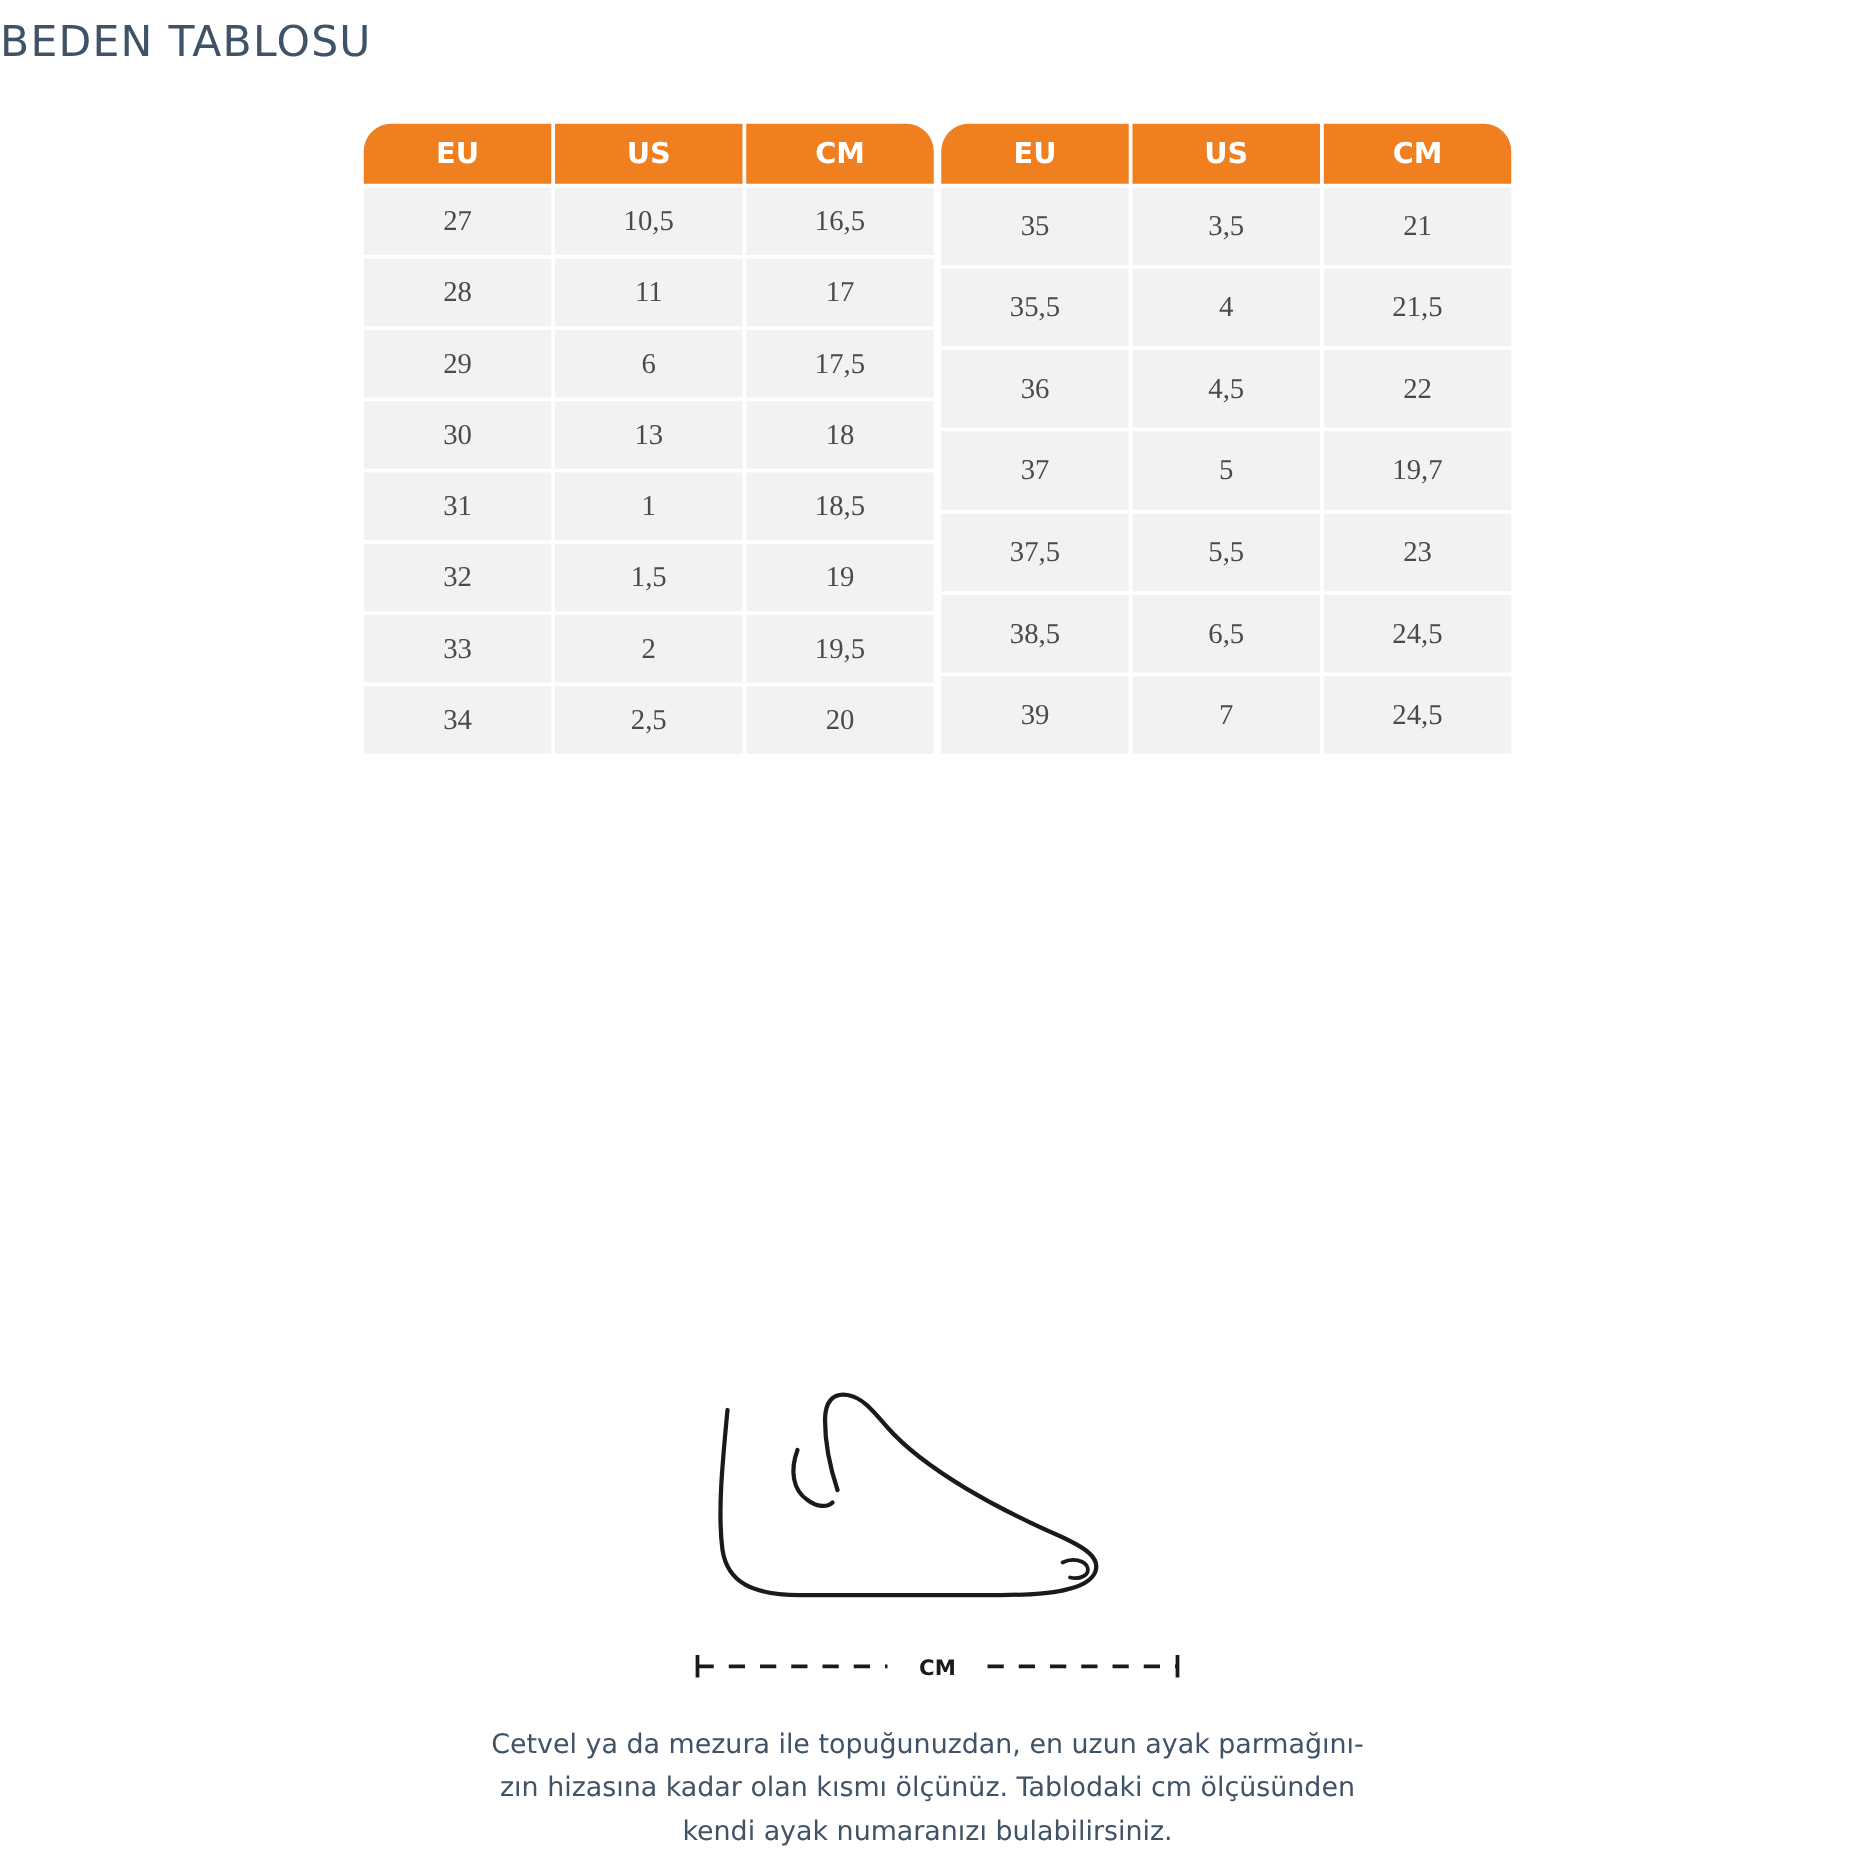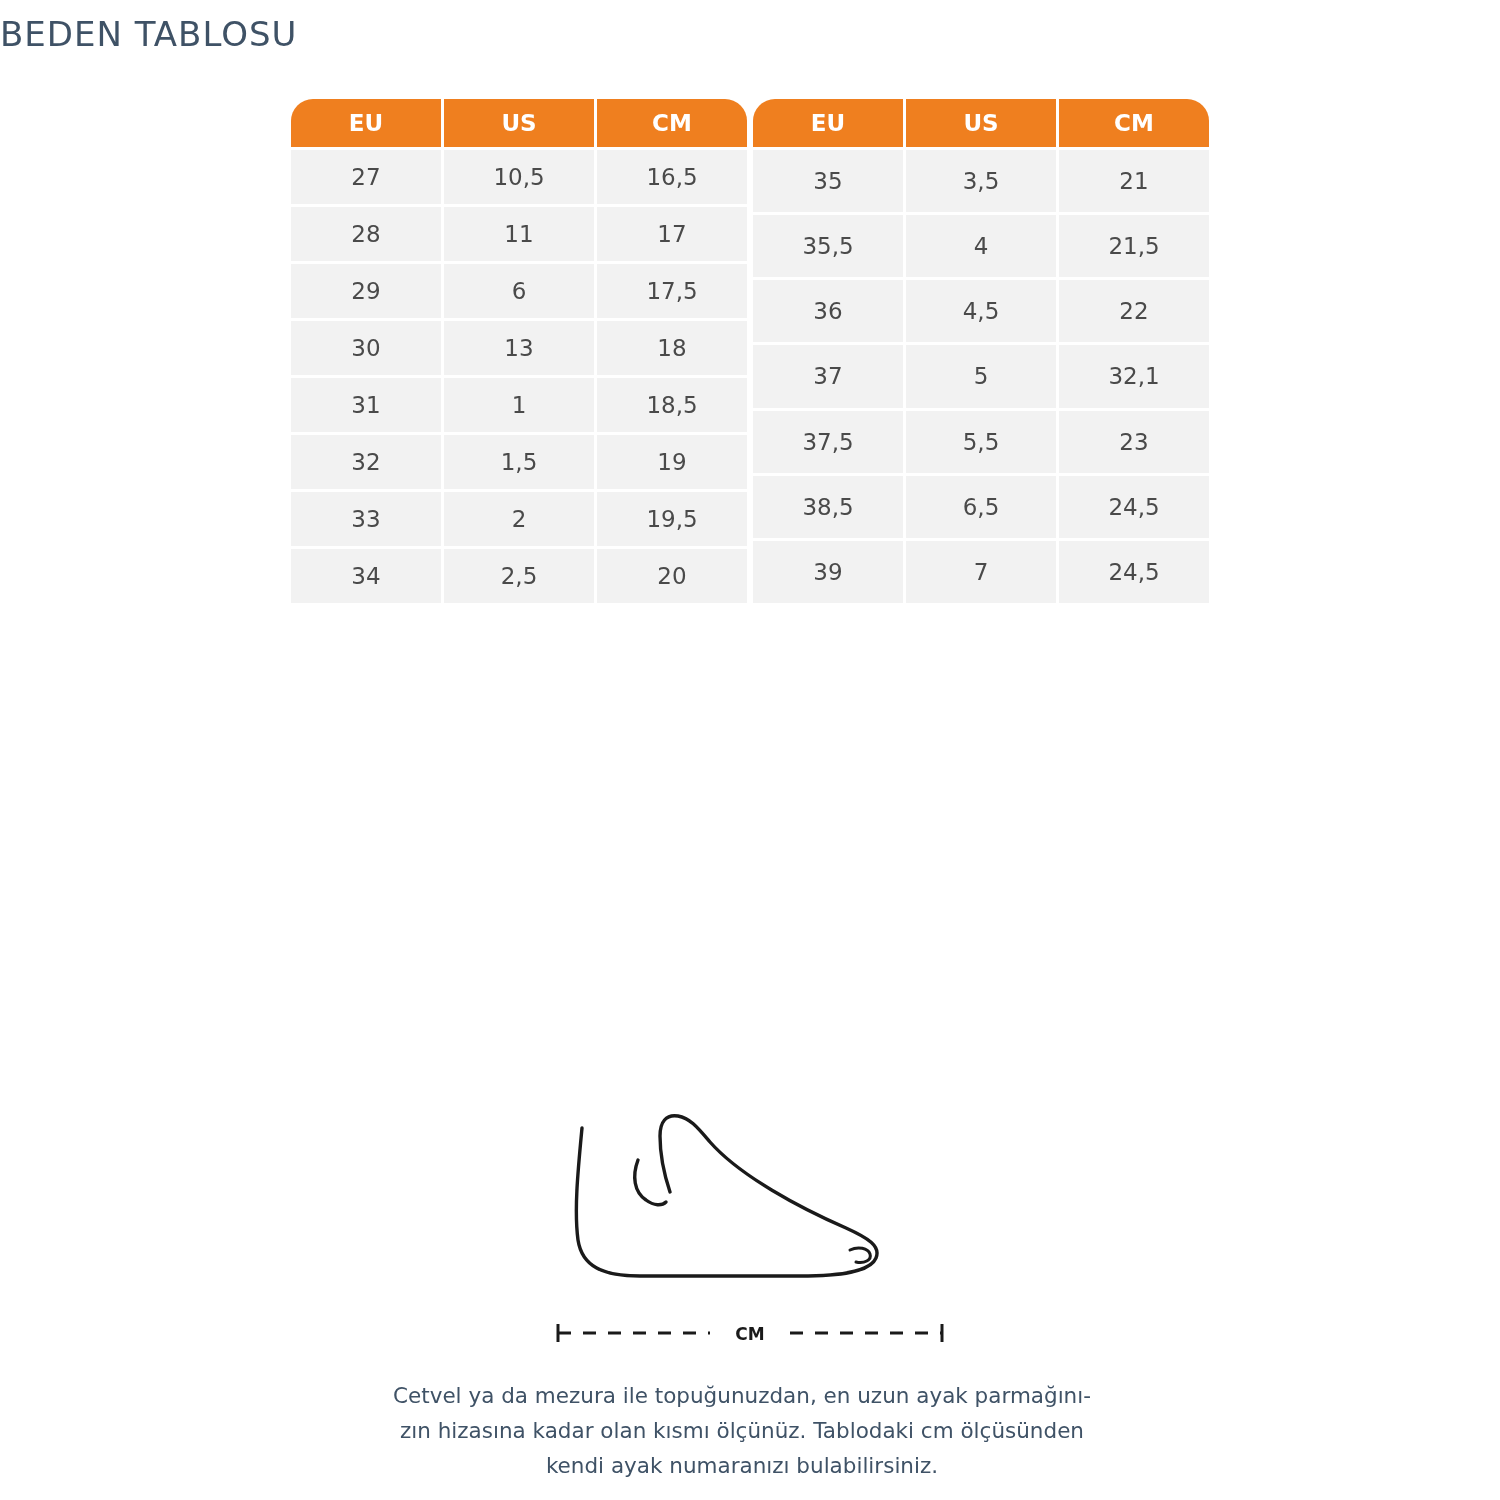--- a/index.html
+++ b/index.html
@@ -56,20 +56,21 @@
   }
   table.size-table td {
     background: #f2f2f2;
     color: #4a4a4a;
     font-size: 23px;
     height: 52px;
     width: 148px;
     text-align: center;
     vertical-align: middle;
     font-weight: 400;
+    font-family: Liberation Serif, serif;
   }
   .foot-area {
     position: absolute;
     left: 0;
     right: 0;
     top: 1100px;
     display: flex;
     flex-direction: column;
     align-items: center;
   }
@@ -171,21 +172,21 @@
           <td>21,5</td>
         </tr>
         <tr>
           <td>36</td>
           <td>4,5</td>
           <td>22</td>
         </tr>
         <tr>
           <td>37</td>
           <td>5</td>
-          <td>32,1</td>
+          <td>19,7</td>
         </tr>
         <tr>
           <td>37,5</td>
           <td>5,5</td>
           <td>23</td>
         </tr>
         <tr>
           <td>38,5</td>
           <td>6,5</td>
           <td>24,5</td>

